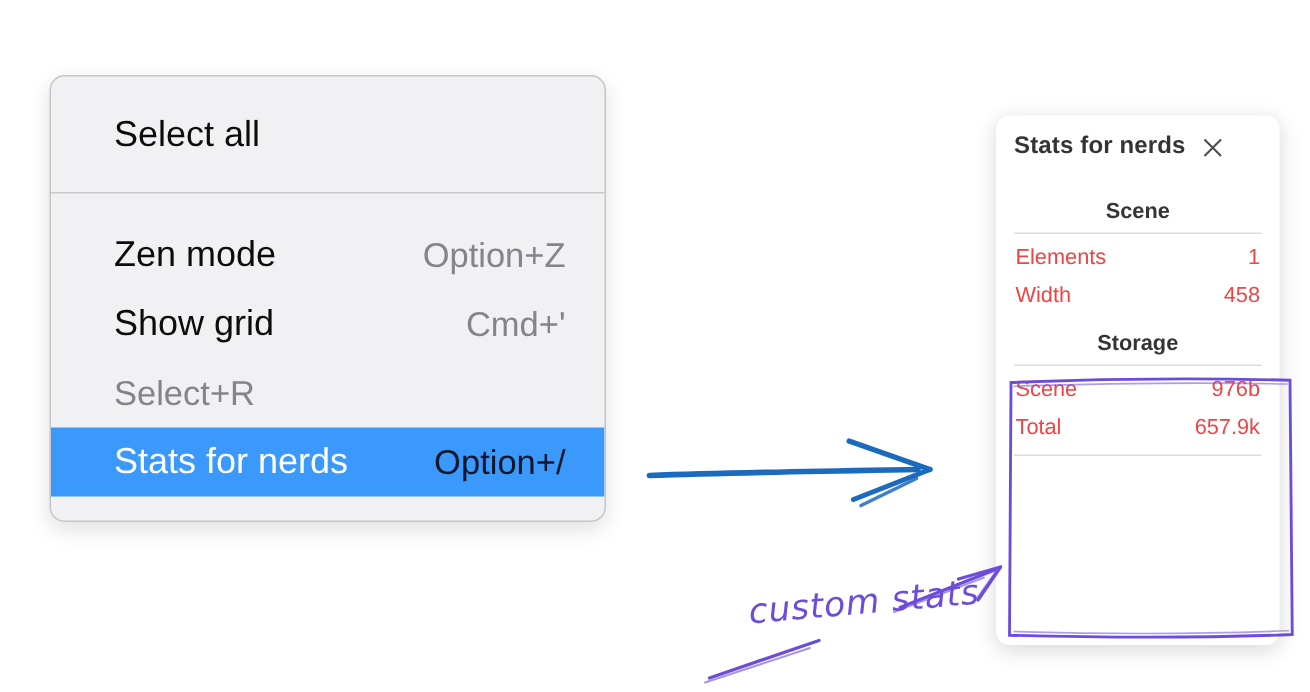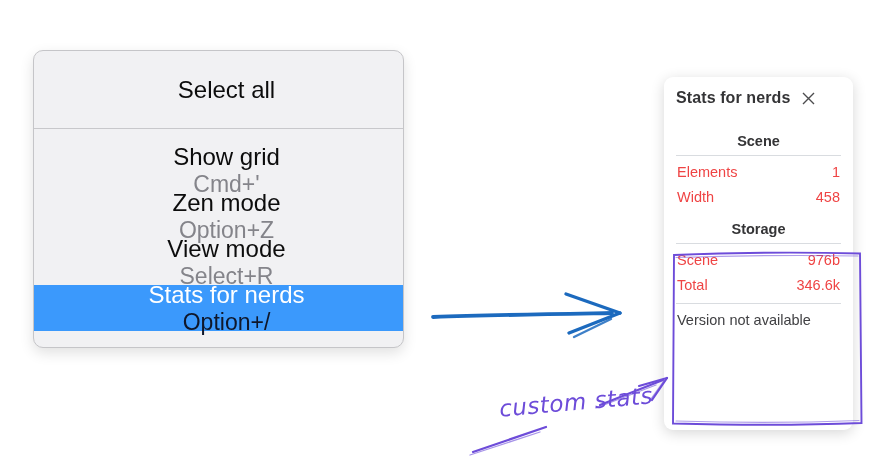--- a/index.html
+++ b/index.html
@@ -22,24 +22,23 @@
     box-shadow: 0 5px 14px rgba(0,0,0,0.12);
     overflow: hidden;
   }
   .menu-group-first { padding: 16px 0 15px; }
   .menu-separator { height: 1px; background: #c8c8cb; }
   .menu-group-second { padding: 18px 0 16px; }
   .menu-item {
     height: 46px;
     display: flex;
     align-items: center;
-    justify-content: center;
+    justify-content: space-between;
     padding: 0 26px 0 42px;
     cursor: default;
-    flex-direction: column;
   }
   .menu-item .mi-label { font-size: 24px; color: #0c0c0c; }
   .menu-item .mi-shortcut { font-size: 23px; color: #84848a; }
   .menu-item.highlighted { background: var(--menu-highlight, #3b99fc); }
   .menu-item.highlighted .mi-label { color: #ffffff; }
   .menu-item.highlighted .mi-shortcut { color: #0f172a; }
 
   
   .stats-panel {
     position: absolute;
@@ -104,29 +103,28 @@
 
 <div class="context-menu">
   <div class="menu-group-first">
     <div class="menu-item">
       <span class="mi-label">Select all</span>
     </div>
   </div>
   <div class="menu-separator"></div>
   <div class="menu-group-second">
     <div class="menu-item">
+      <span class="mi-label">Zen mode</span>
+      <span class="mi-shortcut">Option+Z</span>
+    </div>
+    <div class="menu-item">
       <span class="mi-label">Show grid</span>
       <span class="mi-shortcut">Cmd+'</span>
     </div>
     <div class="menu-item">
-      <span class="mi-label">Zen mode</span>
-      <span class="mi-shortcut">Option+Z</span>
-    </div>
-    <div class="menu-item">
-      <span class="mi-label">View mode</span>
       <span class="mi-shortcut">Select+R</span>
     </div>
     <div class="menu-item highlighted">
       <span class="mi-label">Stats for nerds</span>
       <span class="mi-shortcut">Option+/</span>
     </div>
   </div>
 </div>
 
 <div class="stats-panel">
@@ -151,25 +149,24 @@
   </div>
 
   <div class="sp-section-title mid">Storage</div>
   <hr class="sp-divider">
   <div class="stat-row">
     <span>Scene</span>
     <span>976b</span>
   </div>
   <div class="stat-row">
     <span>Total</span>
-    <span>346.6k</span>
+    <span>657.9k</span>
   </div>
 
   <hr class="sp-divider">
-  <div class="sp-note">Version not available</div>
 </div>
 
 <svg class="overlay" viewBox="0 0 873 461">
 
   <g>
     <path class="blue-stroke" stroke-width="3.8" d="M433 317 C 490 315, 555 314, 612 313"></path>
     <path class="blue-stroke" stroke-width="3.4" d="M620 313 L 566 294"></path>
     <path class="blue-stroke" stroke-width="3.4" d="M620 313 L 569 333"></path>
     <path class="blue-stroke" stroke-width="2.4" opacity="0.85" d="M611 319 L 574 337"></path>
   </g>

